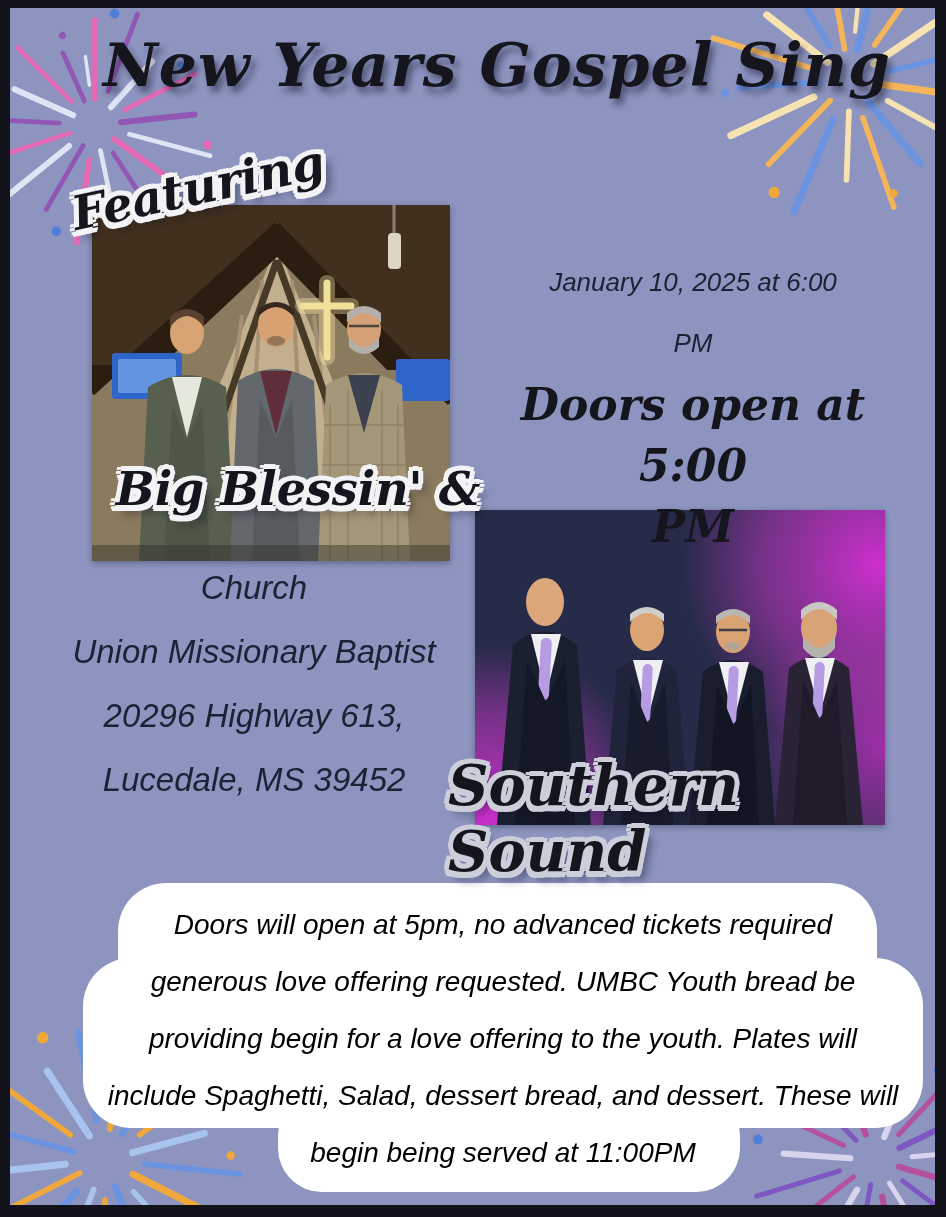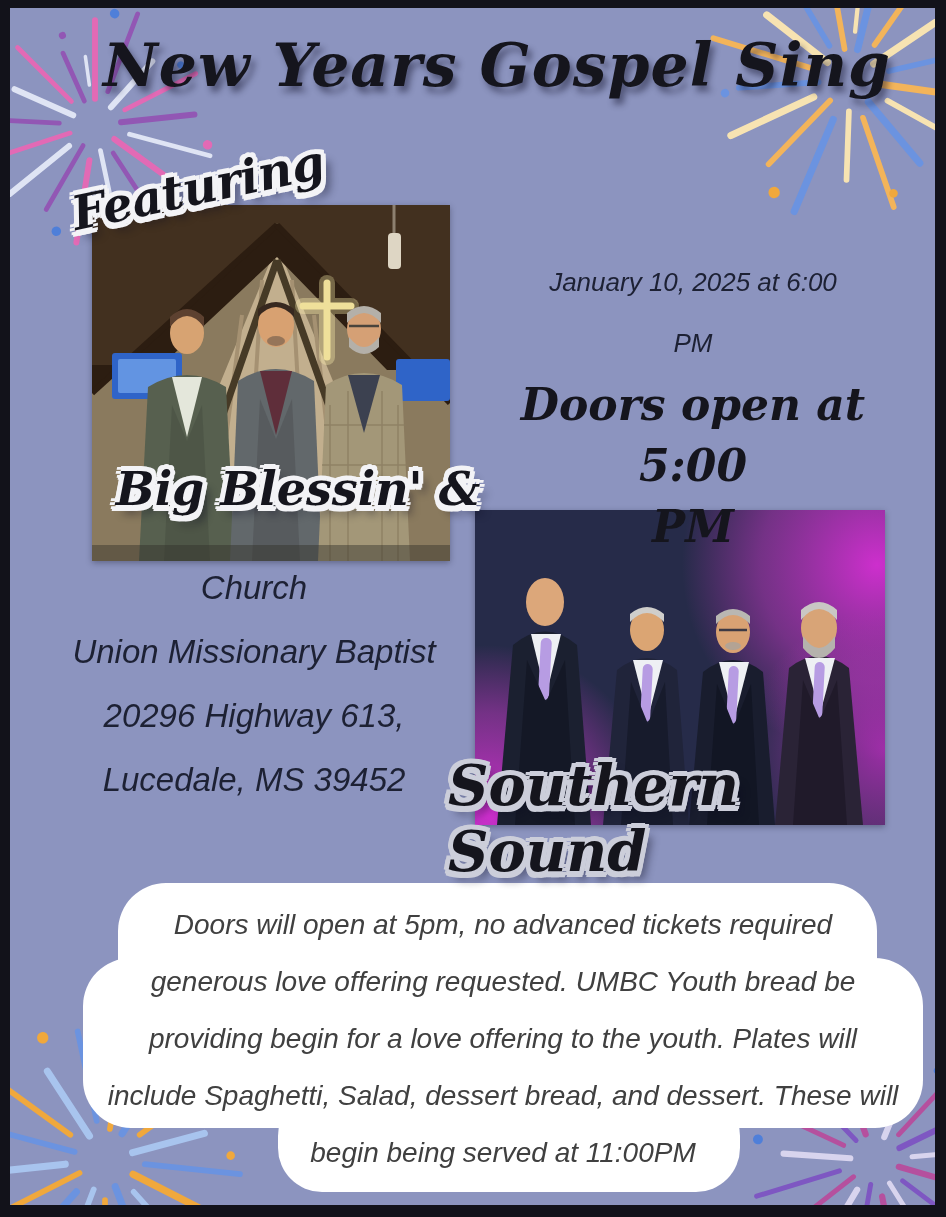--- a/index.html
+++ b/index.html
@@ -39,21 +39,21 @@
   .photo{z-index:10;box-shadow:0 2px 6px rgba(20,20,40,.35);}
   .photo1{left:92px;top:205px;width:358px;height:356px;}
   .photo2{left:475px;top:510px;width:410px;height:315px;}
   .photo svg{display:block;width:100%;height:100%;}
 
   .blobpart{position:absolute;background:var(--box,#ffffff);z-index:12;}
   .blob-a{left:118px;top:883px;width:759px;height:132px;border-radius:48px;}
   .blob-b{left:83px;top:958px;width:840px;height:170px;border-radius:48px;}
   .blob-c{left:278px;top:1092px;width:462px;height:100px;border-radius:44px;}
   .details{left:83px;top:896px;width:840px;text-align:center;z-index:14;}
-  .details .hand{font-size:28px;line-height:57px;color:#404040;}
+  .details .hand{font-size:28px;line-height:57px;color:#000000;}
 
   .fw{position:absolute;z-index:4;}
   .fw svg{display:block;width:100%;height:100%;}
   .c1{stroke:var(--c1);} .c2{stroke:var(--c2);} .c3{stroke:var(--c3);}
   .f1{fill:var(--c1);} .f2{fill:var(--c2);} .f4{fill:var(--c4);}
   .fw-tl{--c1:#e26ab5;--c2:#9257b4;--c3:#dfe4f4;--c4:#4f7fd9;left:-30px;top:0px;width:250px;height:250px;}
   .fw-tr{--c1:#6b93e0;--c2:#f3b45a;--c3:#f7e3b2;--c4:#f0a83c;left:700px;top:-70px;width:300px;height:300px;}
   .fw-bl{--c1:#6b93e0;--c2:#f0a83c;--c3:#a8c4ee;--c4:#f0a83c;left:-45px;top:1010px;width:300px;height:300px;}
   .fw-br{--c1:#b5509e;--c2:#7e57c2;--c3:#d8d4ee;--c4:#4f7fd9;left:745px;top:1030px;width:260px;height:260px;}
 </style>

